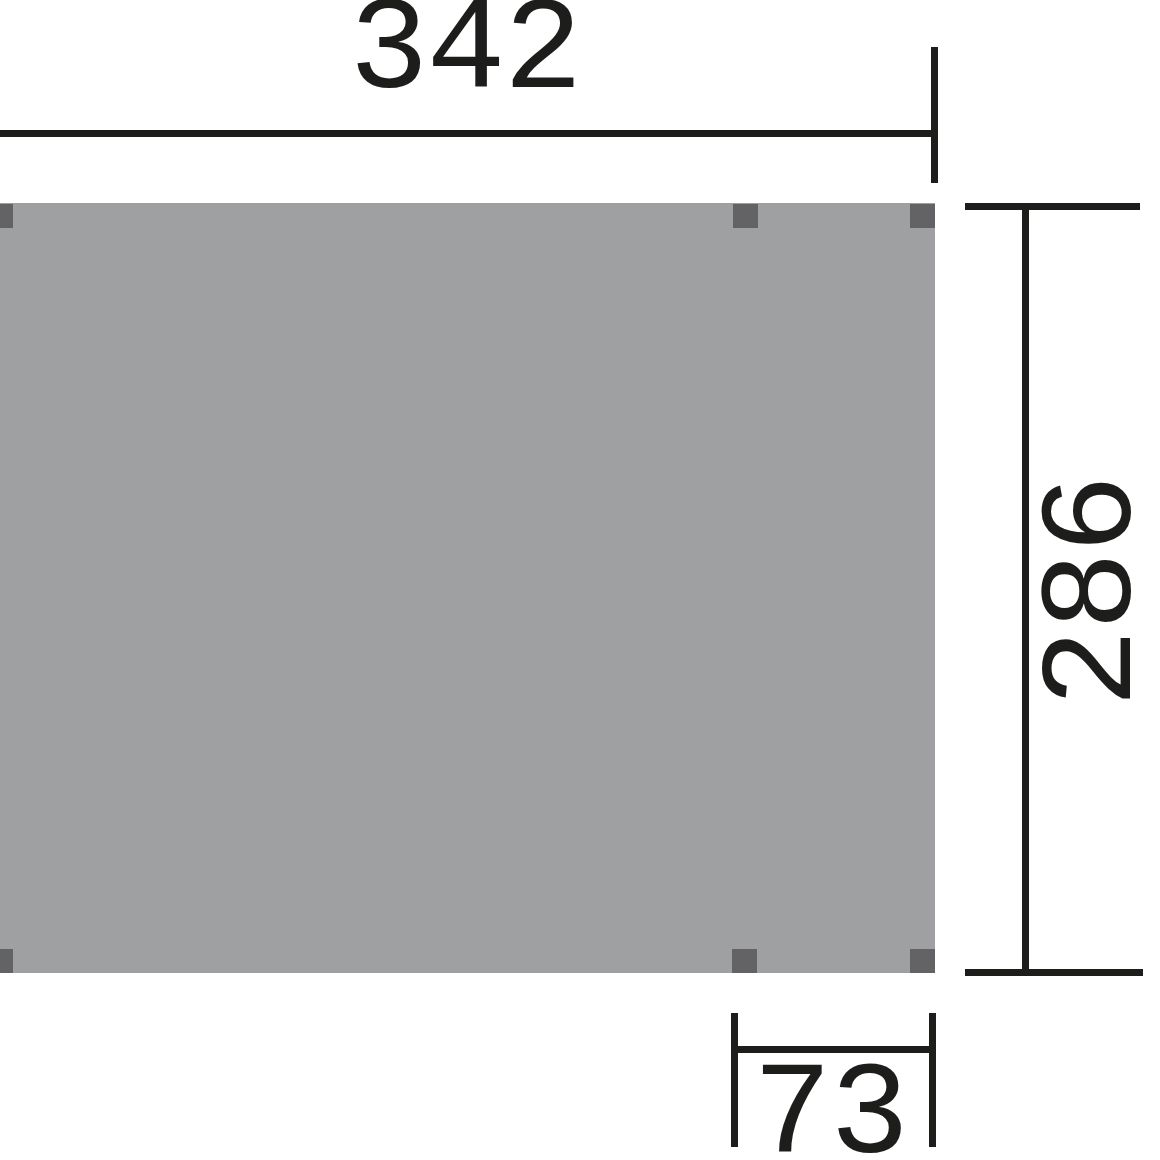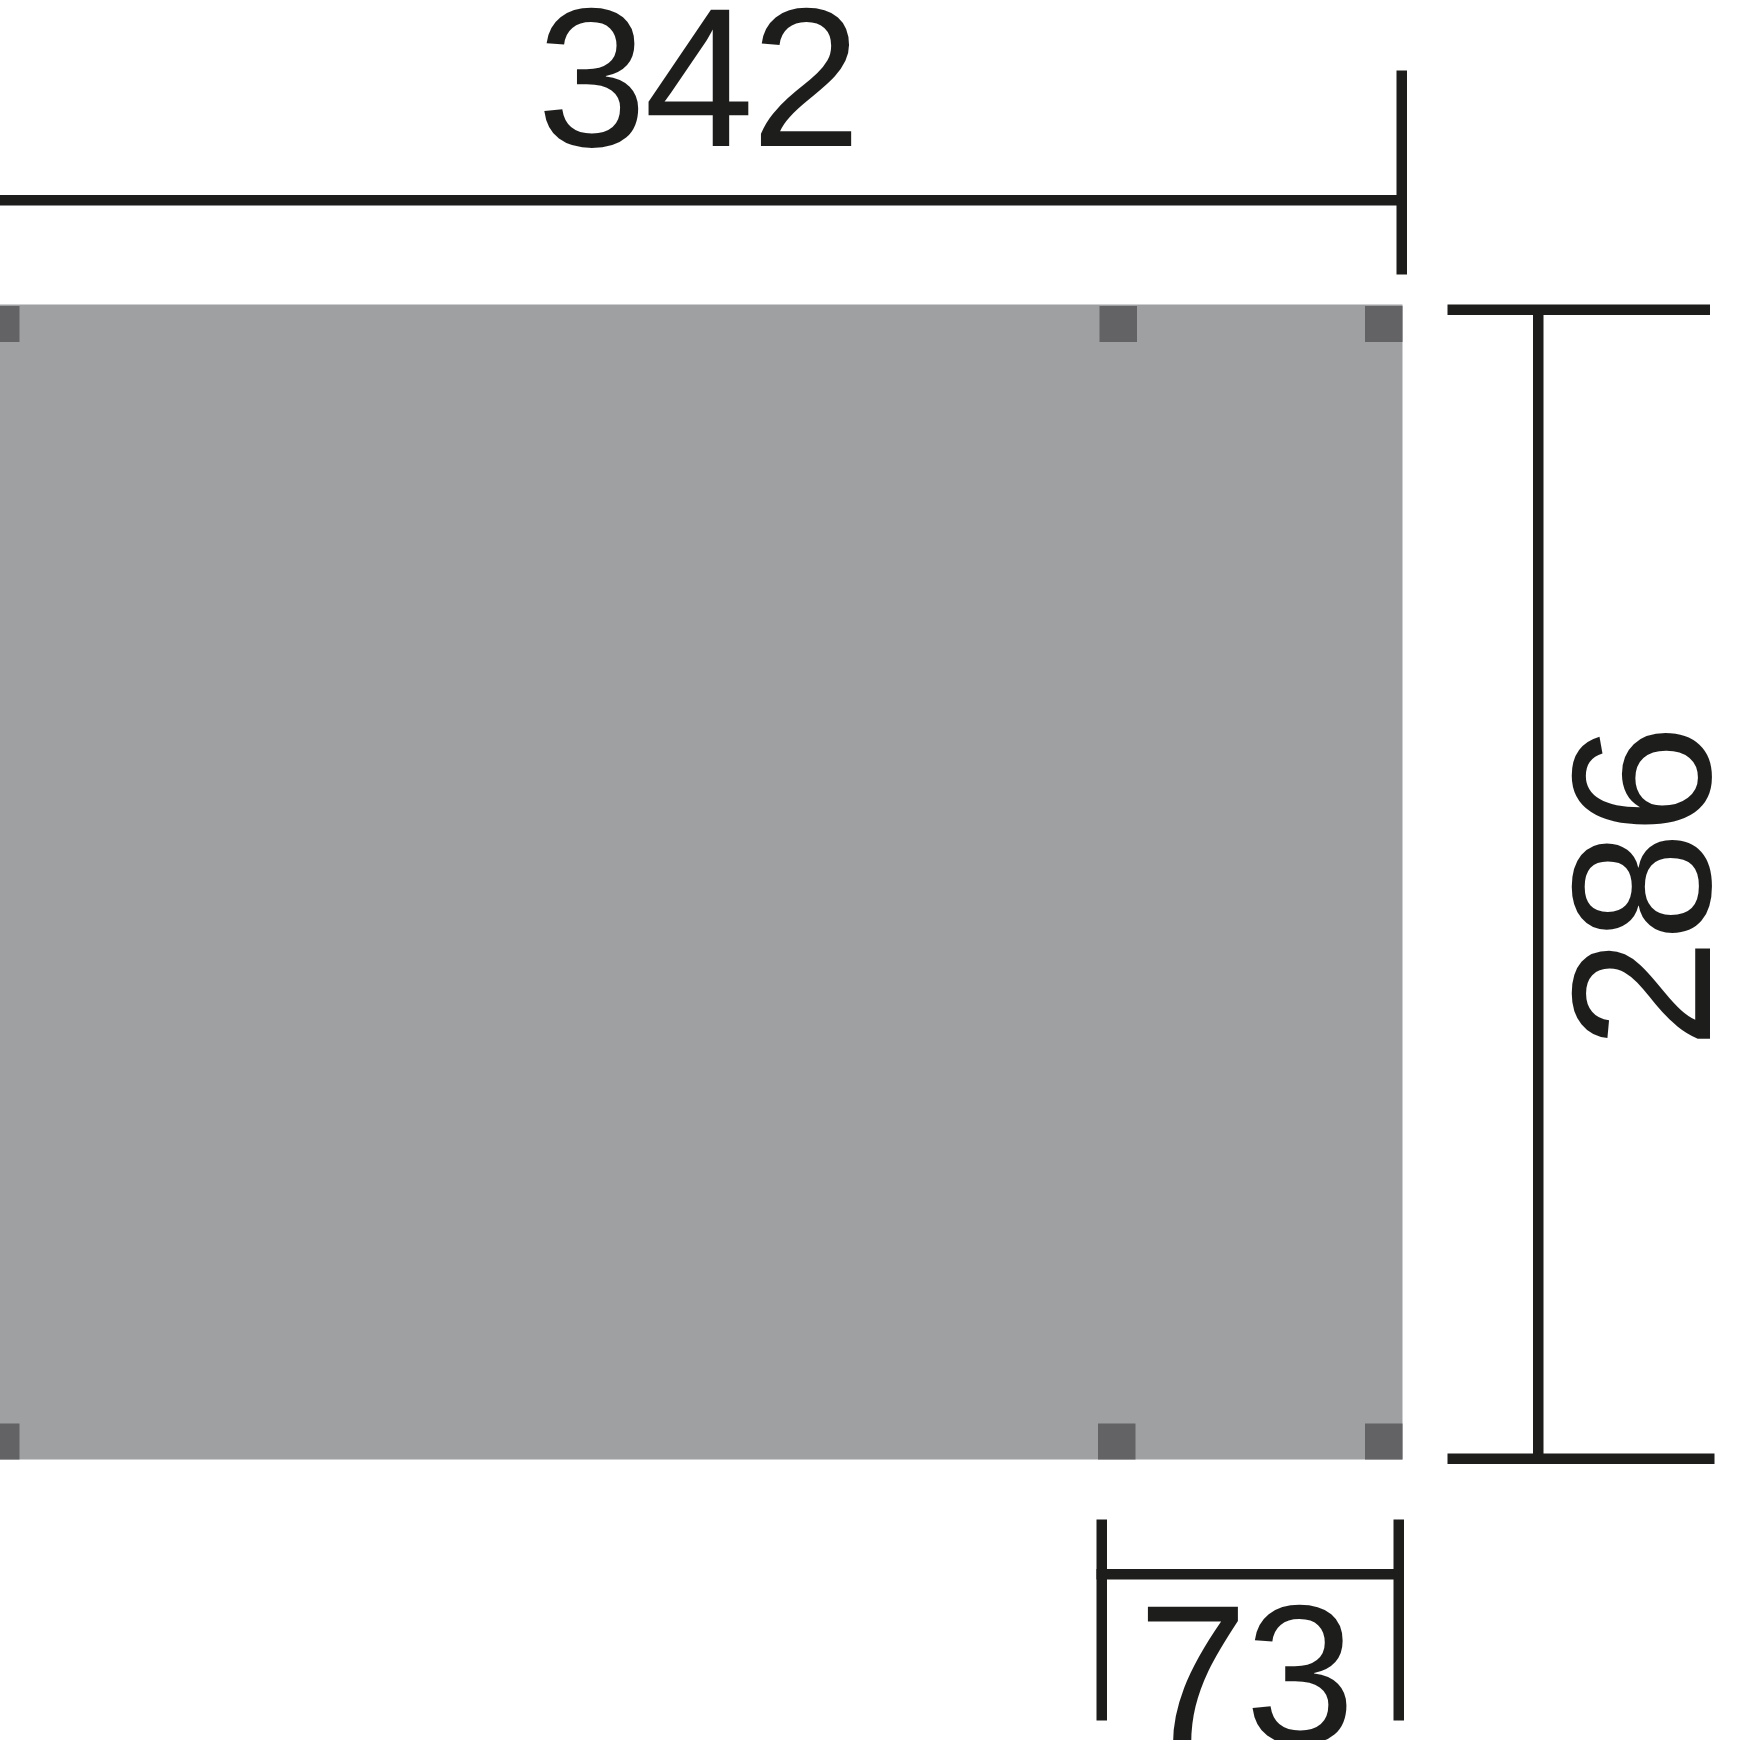--- a/index.html
+++ b/index.html
@@ -6,21 +6,21 @@
     margin: 0;
     padding: 0;
     background: #ffffff;
   }
   .canvas {
     position: relative;
     width: 1160px;
     height: 1160px;
     overflow: hidden;
     background: var(--background, #ffffff);
-    font-family: Liberation Sans, sans-serif;
+    font-family: Liberation Mono, monospace;
   }
   
   .surface {
     position: absolute;
     left: -16px;
     top: 203px;
     width: 951px;
     height: 770px;
     background: var(--surface, #9ea0a2);
   }

